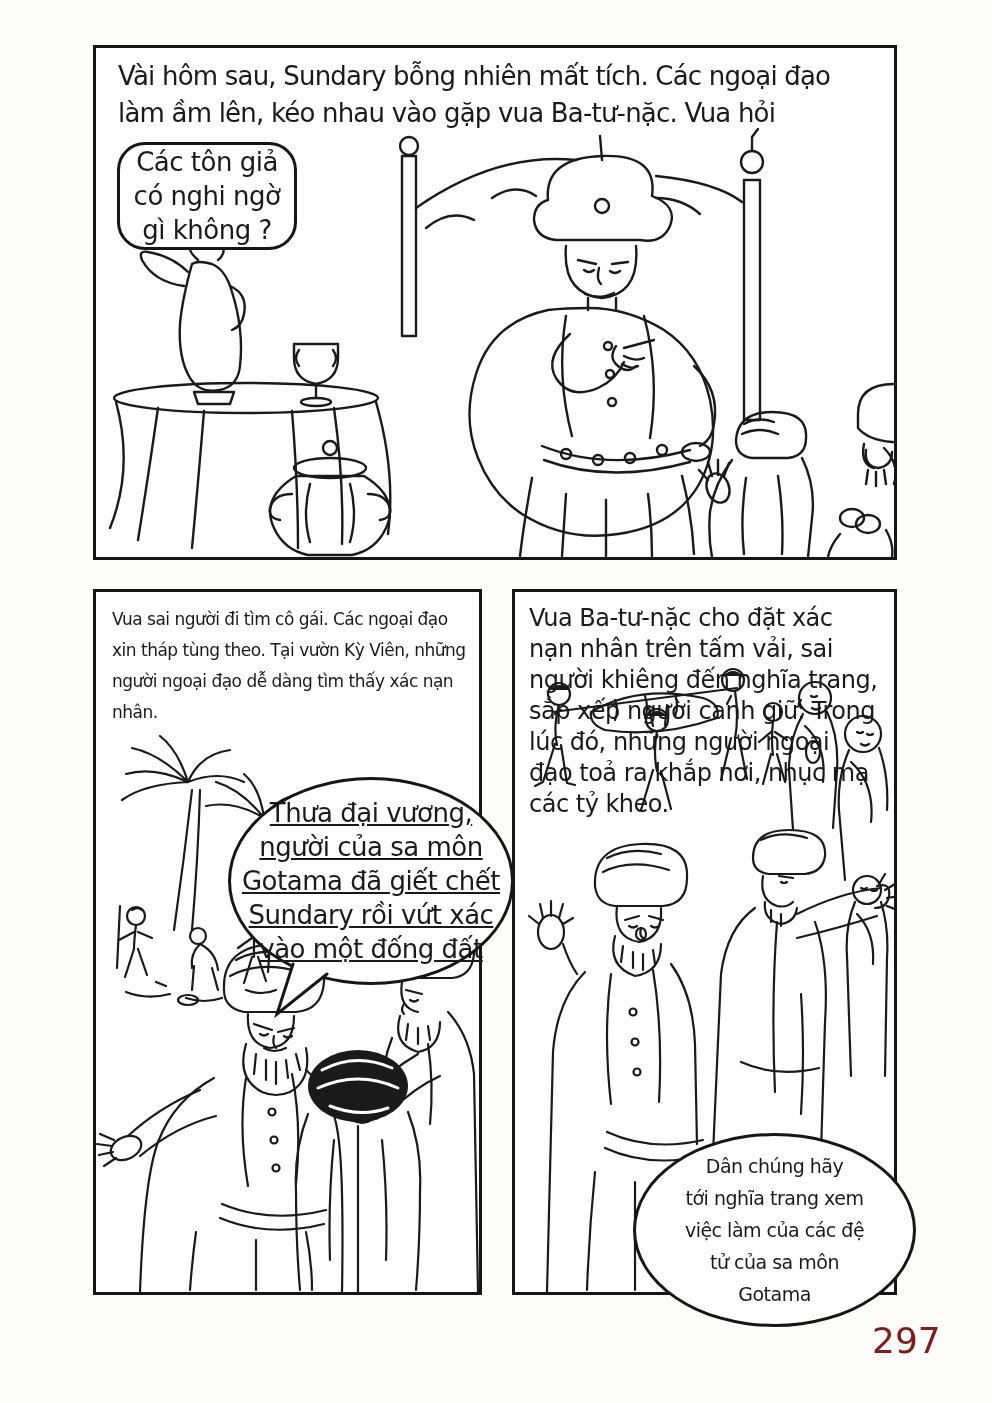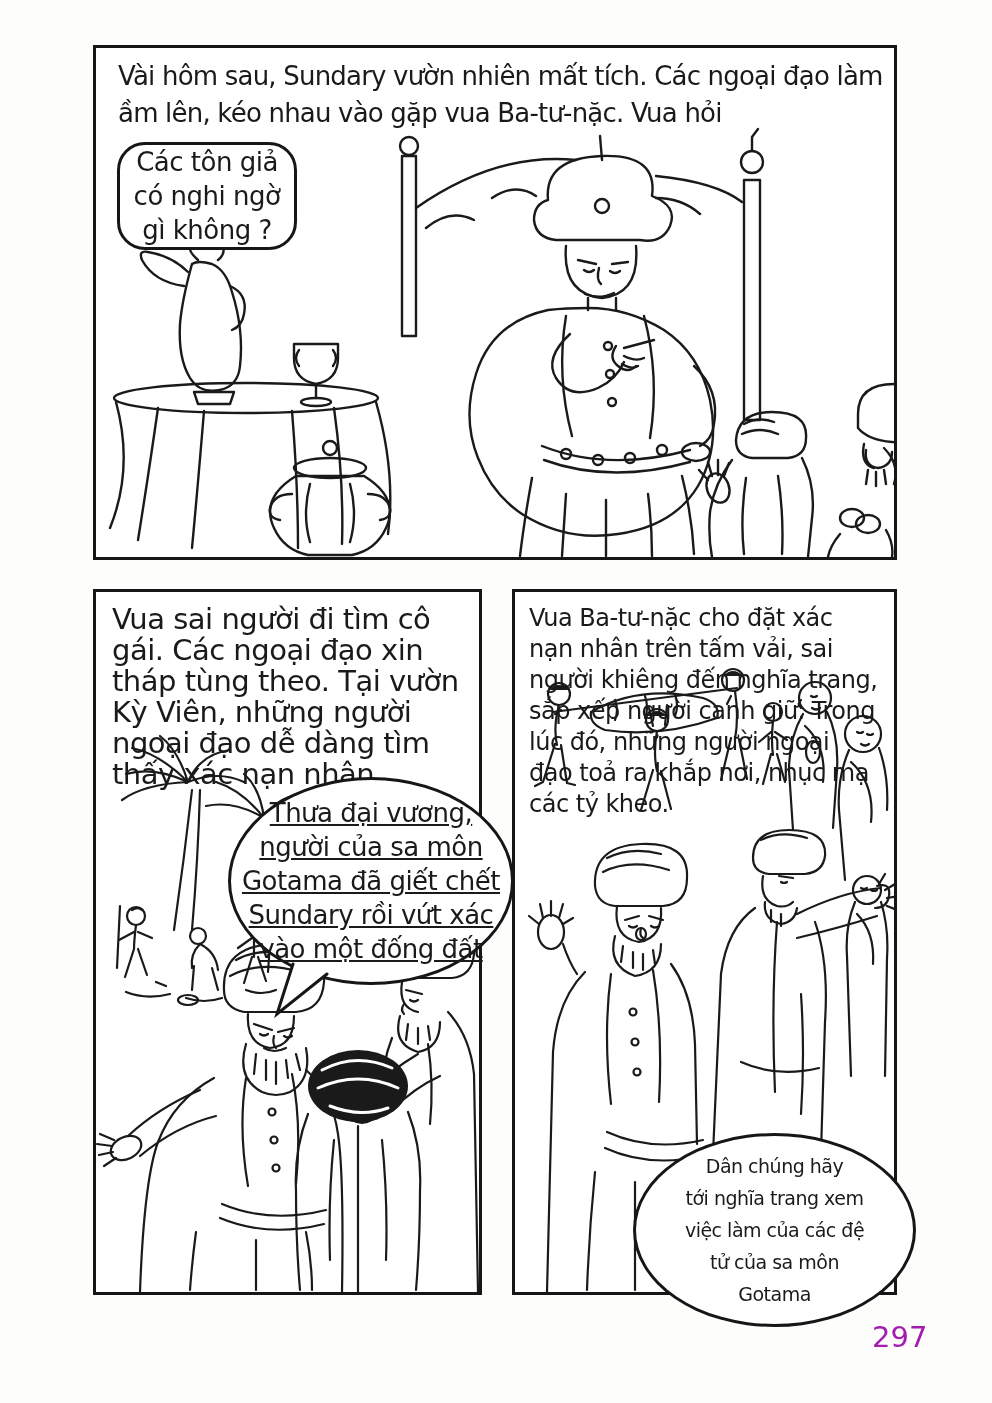--- a/index.html
+++ b/index.html
@@ -7,39 +7,39 @@
     position:relative;width:992px;height:1403px;background:#fdfdfb;
     font-family:"DejaVu Sans","Liberation Sans",sans-serif;color:#1a1a1a;overflow:hidden;
   }
   .panel{position:absolute;border:3px solid #161616;background:#ffffff;box-sizing:border-box;}
   .panel-1{left:93px;top:45px;width:804px;height:515px;}
   .panel-2{left:93px;top:589px;width:389px;height:706px;}
   .panel-3{left:512px;top:589px;width:385px;height:706px;}
   .art{position:absolute;left:0;top:0;width:100%;height:100%;}
   .narration{position:absolute;margin:0;z-index:3;}
   .narration-1{left:22px;top:10px;width:765px;font-size:26px;line-height:37px;letter-spacing:-0.8px;}
-  .narration-2{left:16px;top:12px;width:360px;font-size:29px;line-height:31px;letter-spacing:-0.5px;}
+  .narration-2{left:16px;top:12px;width:360px;font-size:17px;line-height:31px;letter-spacing:-0.5px;}
   .narration-3{left:14px;top:11px;width:350px;font-size:24px;line-height:31px;letter-spacing:-0.5px;}
   .bubble{
     position:absolute;background:#ffffff;border:3px solid #161616;box-sizing:border-box;
     display:flex;align-items:center;justify-content:center;text-align:center;
     white-space:pre-line;z-index:5;
   }
   .bubble.rounded{border-radius:28px;}
   .bubble.ellipse{border-radius:50%;}
   .b1{left:117px;top:142px;width:180px;height:108px;font-size:26px;line-height:34px;letter-spacing:-0.5px;}
   .b2{left:495px;top:128px;width:390px;height:248px;font-size:26px;line-height:33px;letter-spacing:-0.5px;}
   .b3{left:228px;top:777px;width:286px;height:208px;font-size:26px;line-height:34px;letter-spacing:-0.5px;text-decoration:underline;}
   .b4{left:633px;top:1133px;width:283px;height:194px;font-size:19px;line-height:32px;letter-spacing:-0.5px;}
   .tail{position:absolute;z-index:6;}
   .watermark{
     position:absolute;left:0;top:1340px;width:100%;text-align:center;
     font-size:38px;font-weight:bold;letter-spacing:4px;color:#f3cfc9;z-index:2;
   }
-  .page-number{position:absolute;left:872px;top:1320px;font-size:29px;color:#a21caf;z-index:4;}
+  .page-number{position:absolute;left:872px;top:1320px;font-size:36px;color:#7f1d1d;z-index:4;}
 </style>
 </head>
 <body>
 
 <div class="page">
 
   <section class="panel panel-1">
     <svg class="art" viewBox="0 0 798 509">
       <g stroke="#1a1a1a" stroke-width="2.4" fill="none" stroke-linecap="round" stroke-linejoin="round">
         <g>
@@ -116,21 +116,21 @@
           <path d="M762,366 q0,-30 36,-30 q34,2 34,30 l0,20 q-16,10 -36,8 q-24,-2 -34,-14 z"></path>
           <path d="M768,396 q-4,20 10,24 M788,400 q16,16 10,36"></path>
           <path d="M770,402 q-2,16 12,18 q14,-2 14,-16"></path>
           <path d="M772,422 l-2,14 M780,424 l0,14 M788,422 l2,14"></path>
           <ellipse cx="756" cy="470" rx="12" ry="9"></ellipse>
             <ellipse cx="772" cy="476" rx="12" ry="9"></ellipse>
           <path d="M744,486 q-10,12 -12,23 M790,482 q8,14 6,27"></path>
         </g>
       </g>
     </svg>
-    <p class="narration narration-1">Vài hôm sau, Sundary vườn nhiên mất tích. Các ngoại đạo làm ầm lên, kéo nhau vào gặp vua Ba-tư-nặc. Vua hỏi</p>
+    <p class="narration narration-1">Vài hôm sau, Sundary bỗng nhiên mất tích. Các ngoại đạo làm ầm lên, kéo nhau vào gặp vua Ba-tư-nặc. Vua hỏi</p>
   </section>
 
   <section class="panel panel-2">
     <svg class="art" viewBox="0 0 383 700">
       <g stroke="#1a1a1a" stroke-width="2.2" fill="none" stroke-linecap="round" stroke-linejoin="round">
         <g>
           <path d="M92,190 q-34,-16 -62,-8 M92,190 q-28,-28 -56,-34 M92,190 q-10,-32 -28,-46 M92,190 q12,-28 42,-32 M92,190 q30,-12 56,0 M92,190 q-44,2 -66,18"></path>
           <path d="M168,226 q-30,-18 -58,-12 M168,226 q-22,-28 -48,-36 M168,226 q-4,-30 -20,-44 M168,226 q14,-24 44,-24 M168,226 q30,-6 52,8"></path>
           <path d="M96,198 q-8,70 -18,140 M104,198 q-2,70 -8,140 M166,232 q2,60 8,120"></path>
         </g>

